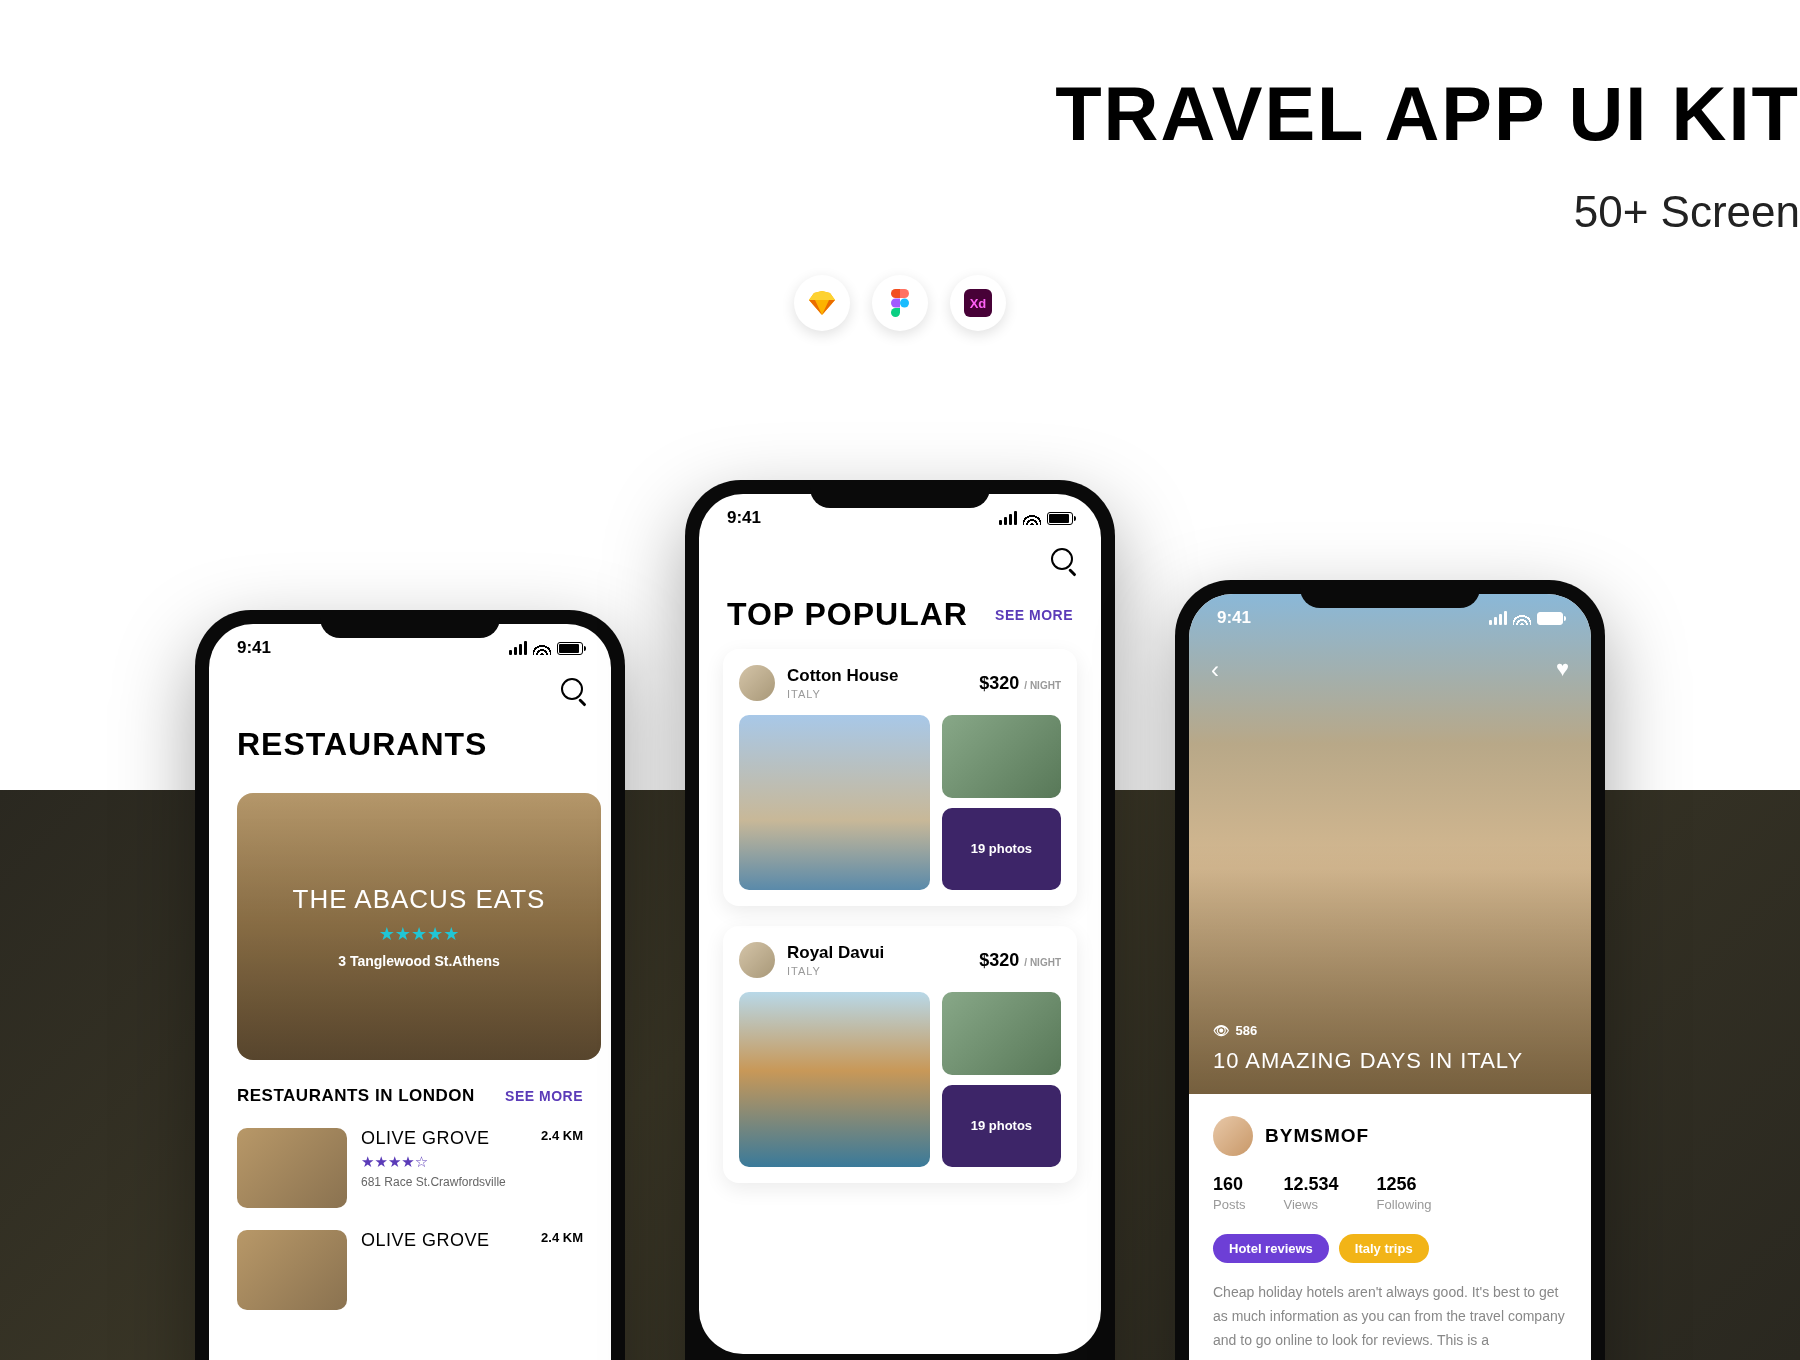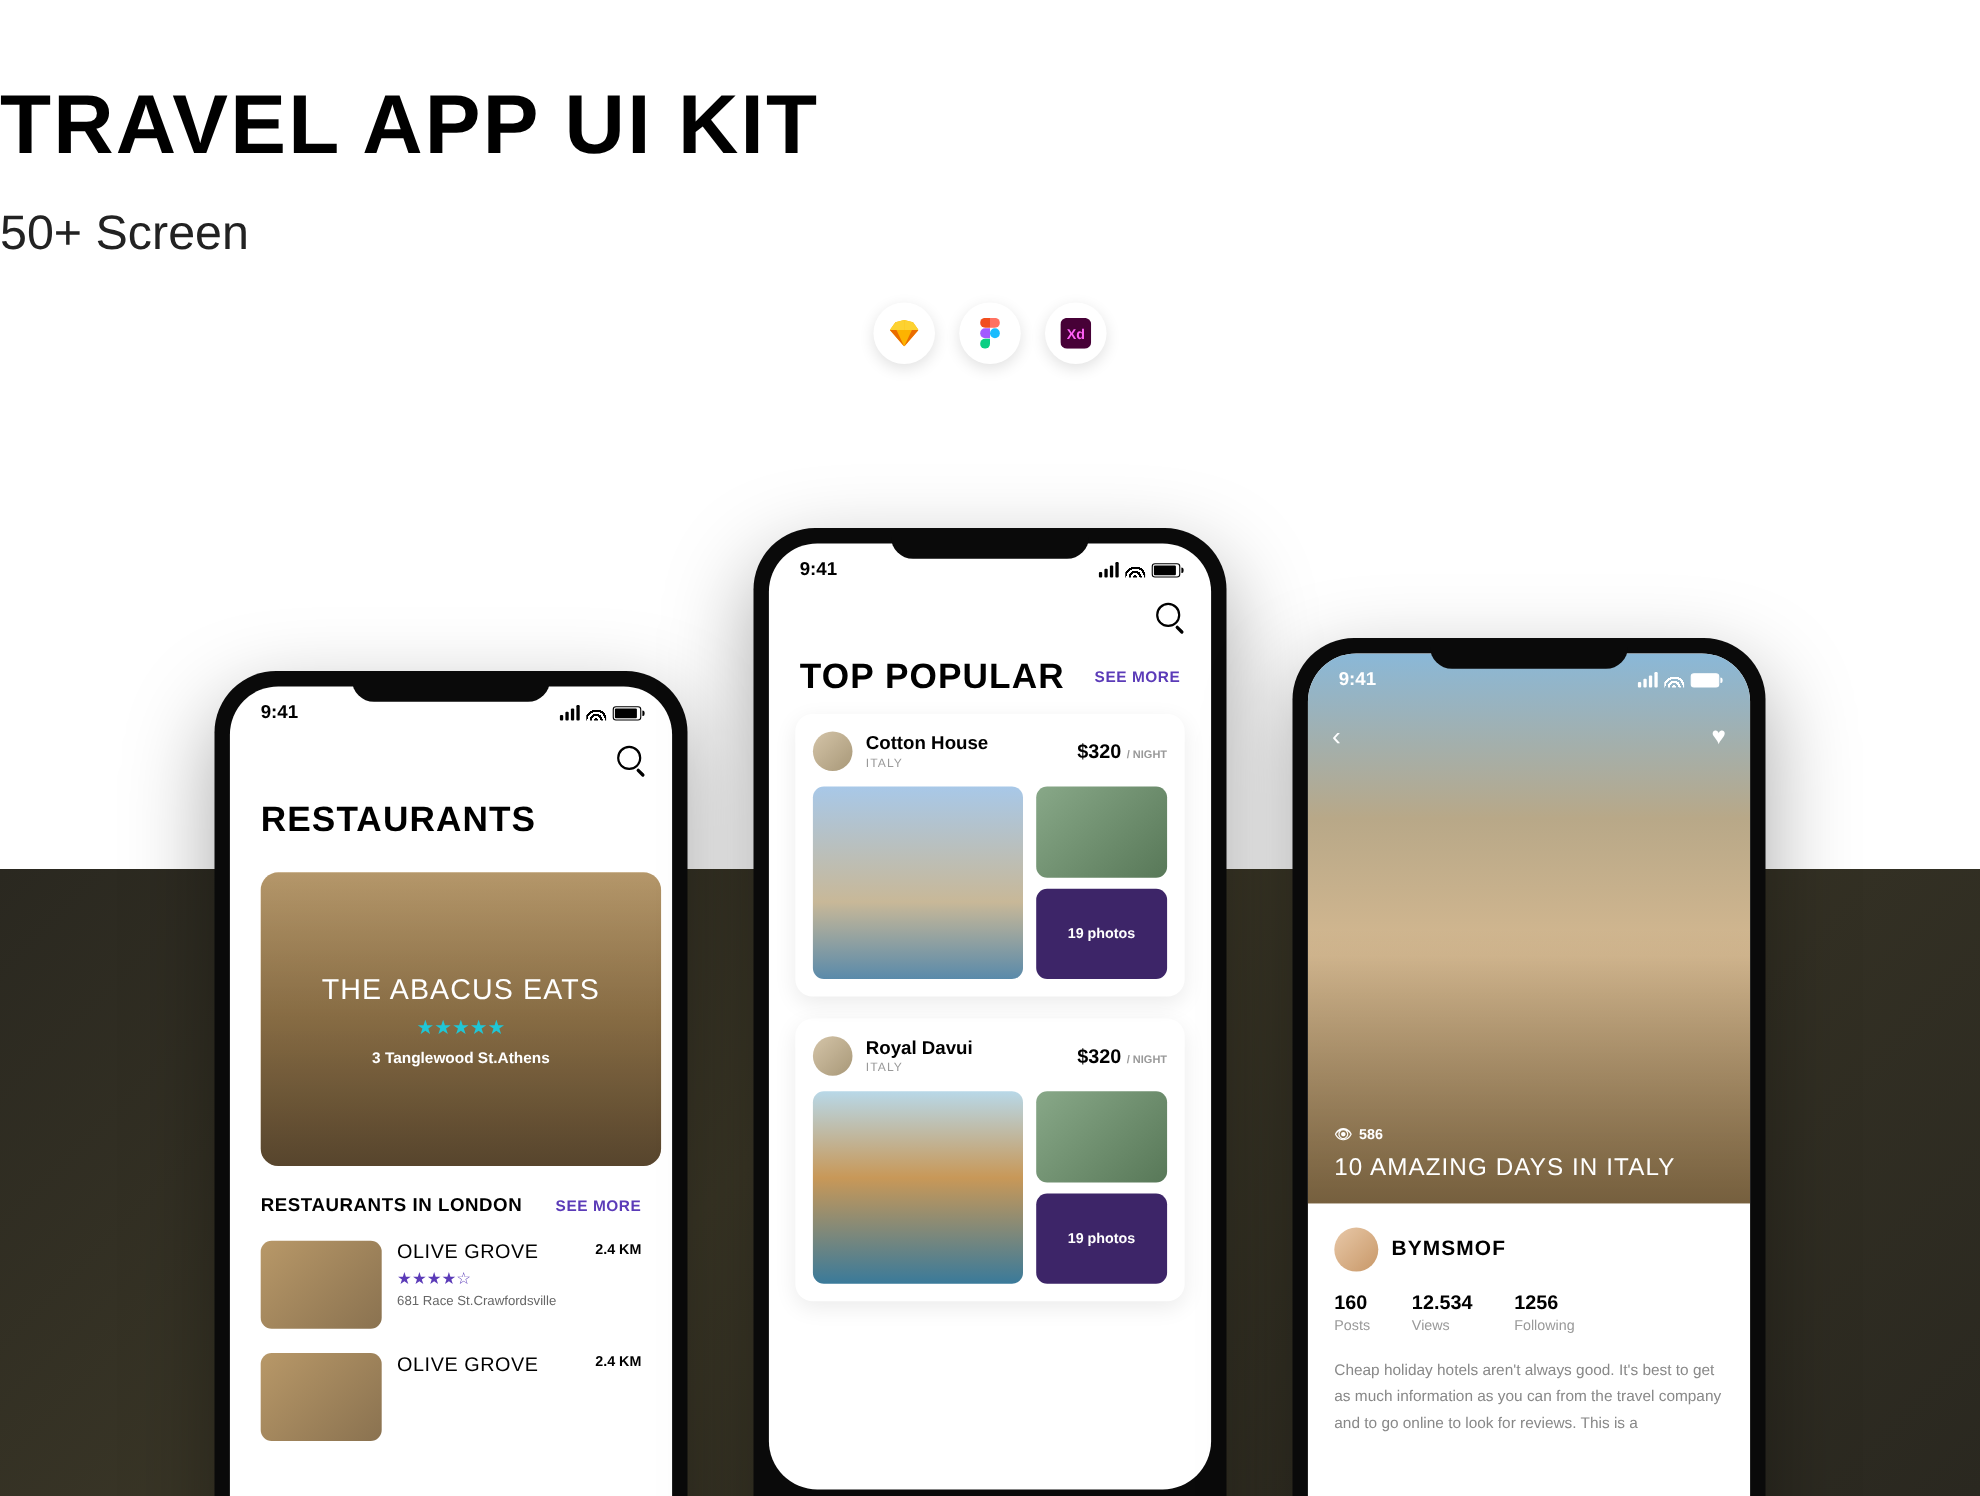--- a/index.html
+++ b/index.html
@@ -1,17 +1,17 @@
 <!DOCTYPE html>
 <html><head>
 <meta charset="utf-8">
 <style>
 *{margin:0;padding:0;box-sizing:border-box;font-family:-apple-system,BlinkMacSystemFont,sans-serif}
 body{width:1800px;height:1360px;background:#fff;overflow:hidden;position:relative}
-.hero{text-align:left;padding-top:70px}
+.hero{text-align:right;padding-top:70px}
 .title{font-family:Impact,'Arial Black',sans-serif;font-size:76px;letter-spacing:2px;font-weight:900;text-transform:uppercase}
 .subtitle{font-size:44px;font-weight:400;margin-top:30px;color:#222}
 .icons{display:flex;justify-content:center;gap:22px;margin-top:38px}
 .icon-circle{width:56px;height:56px;border-radius:50%;box-shadow:0 4px 14px rgba(0,0,0,0.12);display:flex;align-items:center;justify-content:center;background:#fff}
 .bg-photo{position:absolute;top:790px;left:0;right:0;bottom:0;background:linear-gradient(135deg,#2a2820 0%,#3d3928 40%,#2a2820 100%);z-index:0}
 .phones{position:absolute;top:480px;left:0;right:0;display:flex;justify-content:center;gap:60px;z-index:10}
 .phone{width:430px;background:#0a0a0a;border-radius:56px;padding:14px;box-shadow:0 30px 80px rgba(0,0,0,0.35);position:relative}
 .phone.left{margin-top:130px}
 .phone.right{margin-top:100px}
 .phone-inner{background:#fff;border-radius:44px;overflow:hidden;height:860px;position:relative}
@@ -268,17 +268,21 @@
           </div>
       <div>
             <div class="stat-num">12.534</div>
             <div class="stat-lbl">Views</div>
           </div>
       <div>
             <div class="stat-num">1256</div>
             <div class="stat-lbl">Following</div>
           </div>
     </div>
+    <div class="tags">
+      <span class="tag purple">Hotel reviews</span>
+      <span class="tag yellow">Italy trips</span>
+    </div>
     <p class="body-text">Cheap holiday hotels aren't always good. It's best to get as much information as you can from the travel company and to go online to look for reviews. This is a</p>
   </div>
 </div>
 
 </div>
 
 </body></html>

